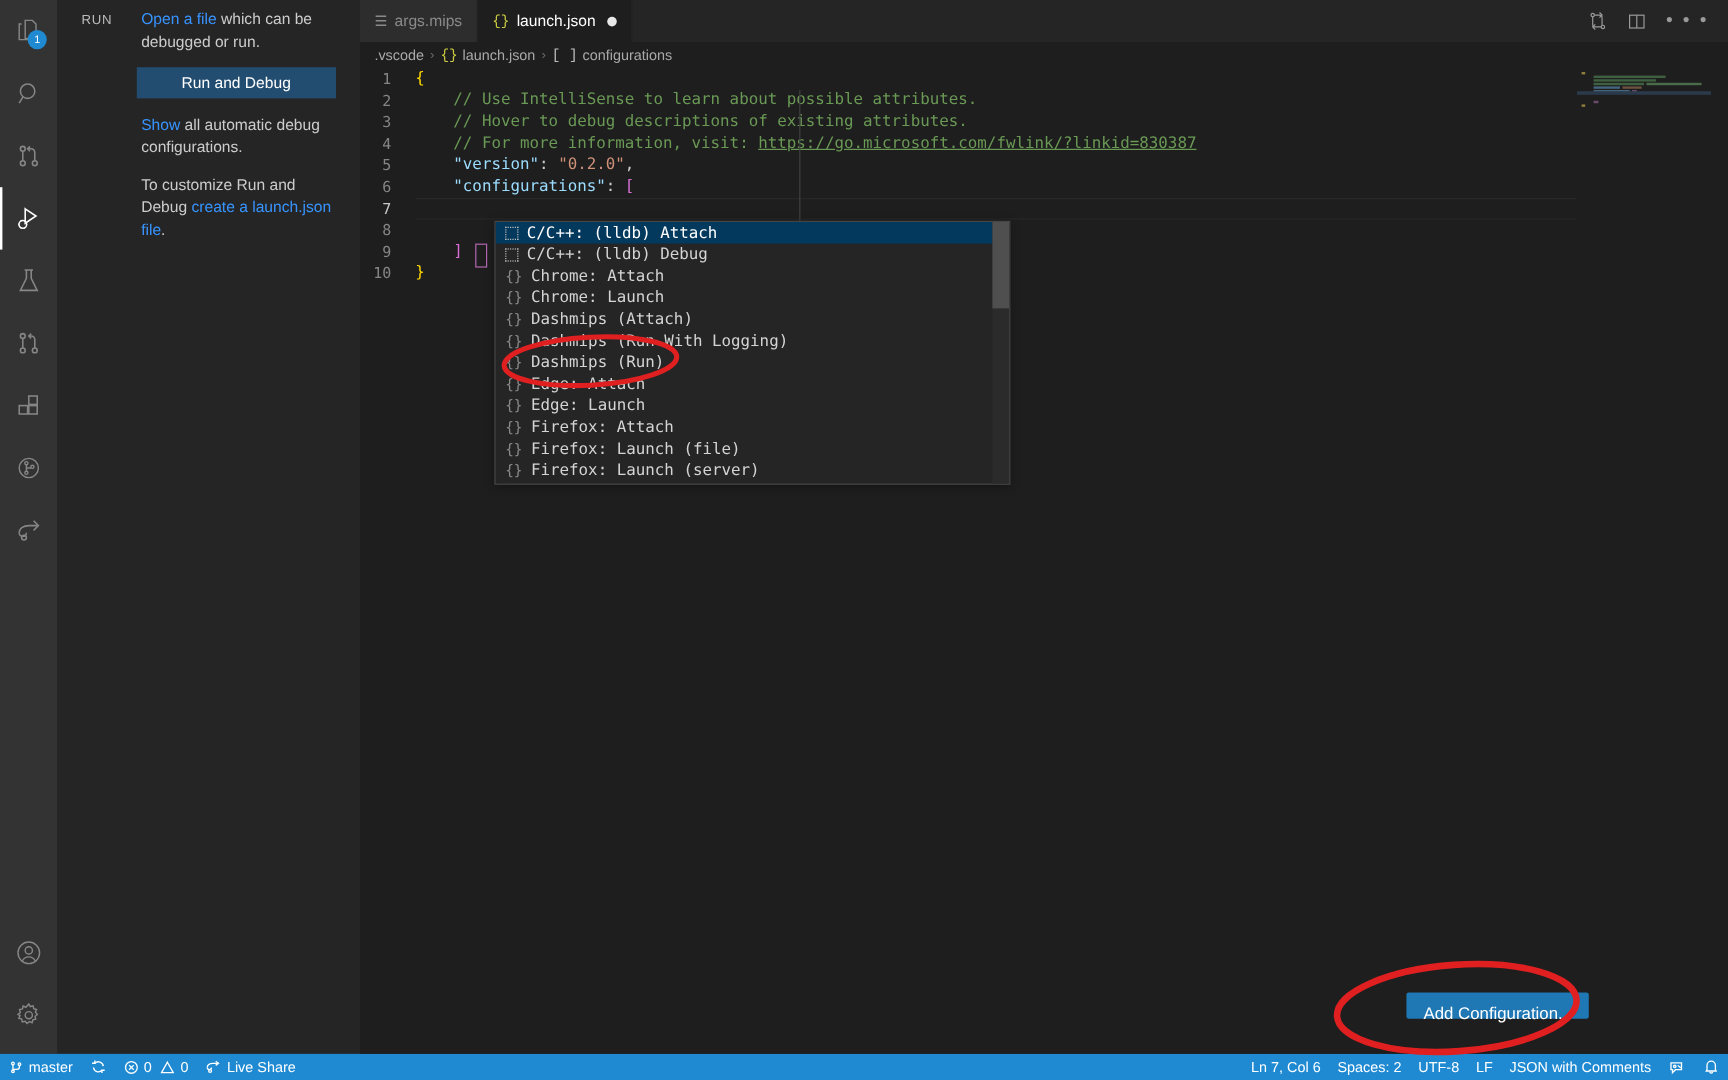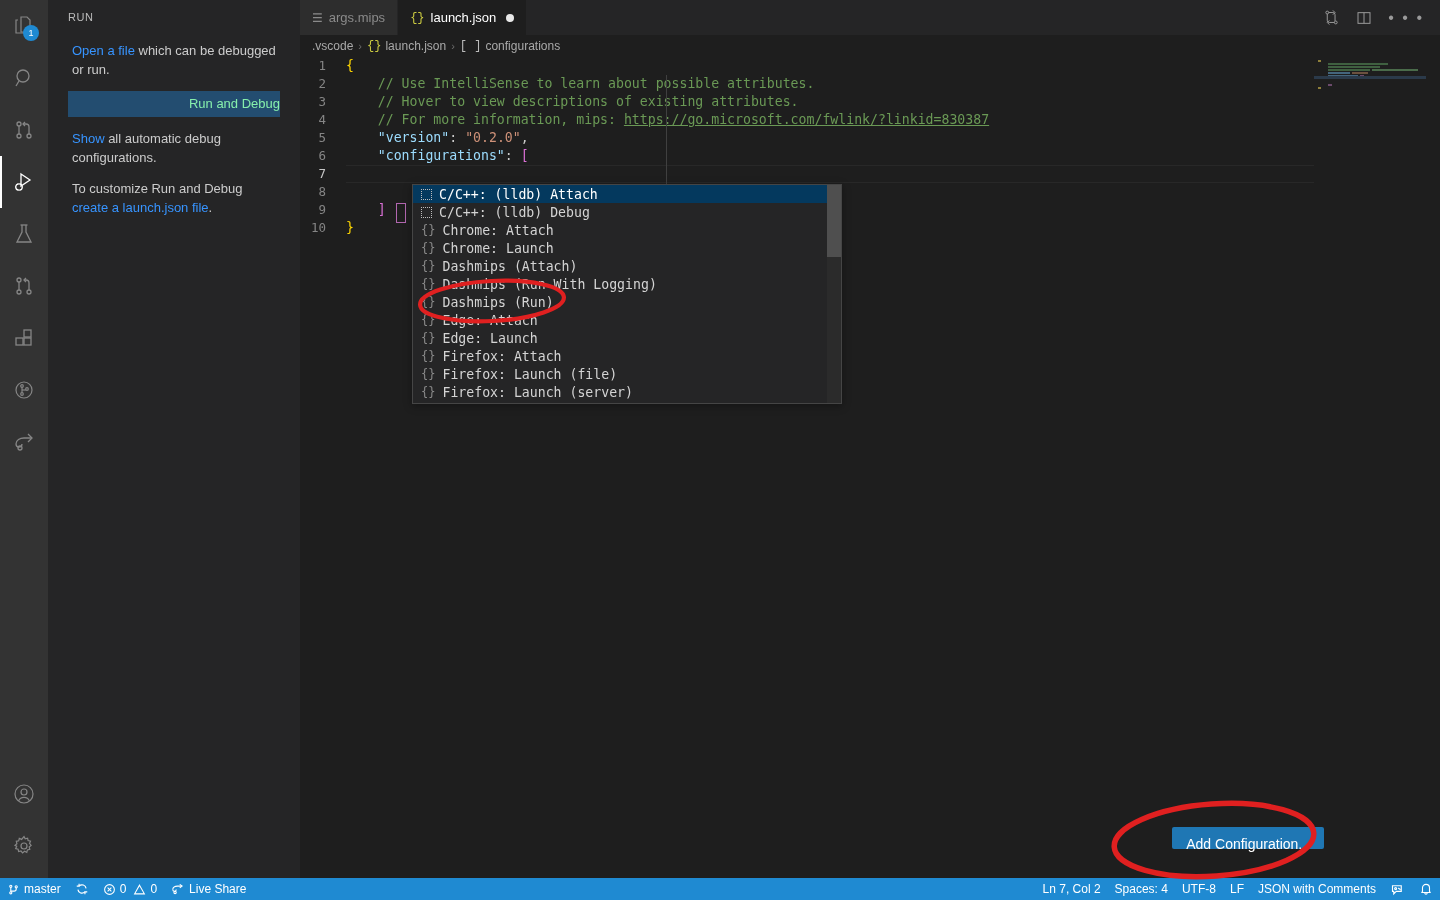--- a/index.html
+++ b/index.html
@@ -73,21 +73,20 @@
     padding: 0 1px;
     box-sizing: border-box;
   }
 
   
   .sidebar {
     width: 252px;
     flex: 0 0 252px;
     background: #252526;
     display: flex;
-    flex-direction: column;
     padding: 0;
   }
   .sidebar-title {
     height: 35px;
     line-height: 35px;
     padding-left: 20px;
     font-size: 11px;
     letter-spacing: 0.6px;
     color: #bbbbbb;
     text-transform: uppercase;
@@ -98,25 +97,25 @@
     line-height: 19px;
     color: #cccccc;
     margin: 6px 0 12px 4px;
   }
   .sb-link { color: #3794ff; cursor: pointer; }
   .rundebug-btn {
     display: block;
     width: 100%;
     box-sizing: border-box;
     background: #234d70;
-    color: #86efac;
+    color: #ffffff;
     border: none;
     height: 26px;
     line-height: 26px;
-    text-align: right;
+    text-align: center;
     font-size: 13px;
     font-family: "Liberation Sans", sans-serif;
     margin: 2px 0 12px 0;
     padding: 0;
     cursor: pointer;
   }
 
   
   .editor-area {
     flex: 1 1 auto;
@@ -540,22 +539,22 @@
         <span class="bc-item">
           <span class="bc-icon-arr">[ ]</span>
           <span>configurations</span>
         </span>
       </div>
 
       <div class="code-wrap">
         <div class="code" id="code-lines">
             <div class="cline"><div class="gutter">1</div><div class="ctext"><span class="tok-brace-y">{</span></div></div>
             <div class="cline"><div class="gutter">2</div><div class="ctext"><span class="tok-comment">    // Use IntelliSense to learn about possible attributes.</span></div></div>
-            <div class="cline"><div class="gutter">3</div><div class="ctext"><span class="tok-comment">    // Hover to view descriptions of existing attributes.</span></div></div>
-            <div class="cline"><div class="gutter">4</div><div class="ctext"><span class="tok-comment">    // For more information, mips: </span><span class="tok-link">https://go.microsoft.com/fwlink/?linkid=830387</span></div></div>
+            <div class="cline"><div class="gutter">3</div><div class="ctext"><span class="tok-comment">    // Hover to debug descriptions of existing attributes.</span></div></div>
+            <div class="cline"><div class="gutter">4</div><div class="ctext"><span class="tok-comment">    // For more information, visit: </span><span class="tok-link">https://go.microsoft.com/fwlink/?linkid=830387</span></div></div>
             <div class="cline"><div class="gutter">5</div><div class="ctext"><span class="tok-punc">    </span><span class="tok-key">"version"</span><span class="tok-punc">: </span><span class="tok-str">"0.2.0"</span><span class="tok-punc">,</span></div></div>
             <div class="cline"><div class="gutter">6</div><div class="ctext"><span class="tok-punc">    </span><span class="tok-key">"configurations"</span><span class="tok-punc">: </span><span class="tok-brace-p">[</span></div></div>
             <div class="cline cur"><div class="gutter">7</div><div class="ctext"><span class="tok-punc">        </span></div></div>
             <div class="cline"><div class="gutter">8</div><div class="ctext"><span class="tok-punc">    </span></div></div>
             <div class="cline"><div class="gutter">9</div><div class="ctext"><span class="tok-punc">    </span><span class="tok-brace-p">]</span></div></div>
             <div class="cline"><div class="gutter">10</div><div class="ctext"><span class="tok-brace-y">}</span></div></div>
           </div>
 
         <div class="indent-guide" style="left:366px; top:18px; height:198px;"></div>
         <div class="bracket-box" style="left:96px; top:146px; width:10px; height:20px;"></div>
@@ -709,22 +708,22 @@
             <path d="M3 13c0-4 4-6 8-6h7"></path>
               <path d="M15 4l4 3-4 3"></path>
             <path d="M3 13a3 3 0 0 0 6 0"></path>
               <circle cx="7" cy="18" r="2"></circle>
           </svg>
         </span>
         <span>Live Share</span>
       </div>
     </div>
     <div class="sb-right">
-      <div class="sb-cell">Ln 7, Col 2</div>
-      <div class="sb-cell">Spaces: 4</div>
+      <div class="sb-cell">Ln 7, Col 6</div>
+      <div class="sb-cell">Spaces: 2</div>
       <div class="sb-cell">UTF-8</div>
       <div class="sb-cell">LF</div>
       <div class="sb-cell">JSON with Comments</div>
       <div class="sb-cell">
         <span>
           <svg width="15" height="15" viewBox="0 0 24 24" fill="none" stroke="currentColor" stroke-width="1.8">
             <path d="M4 6h14v9H10l-4 4v-4H4z"></path>
               <circle cx="9" cy="10.5" r="1.6"></circle>
               <path d="M13 9.5l4 3"></path>
           </svg>

